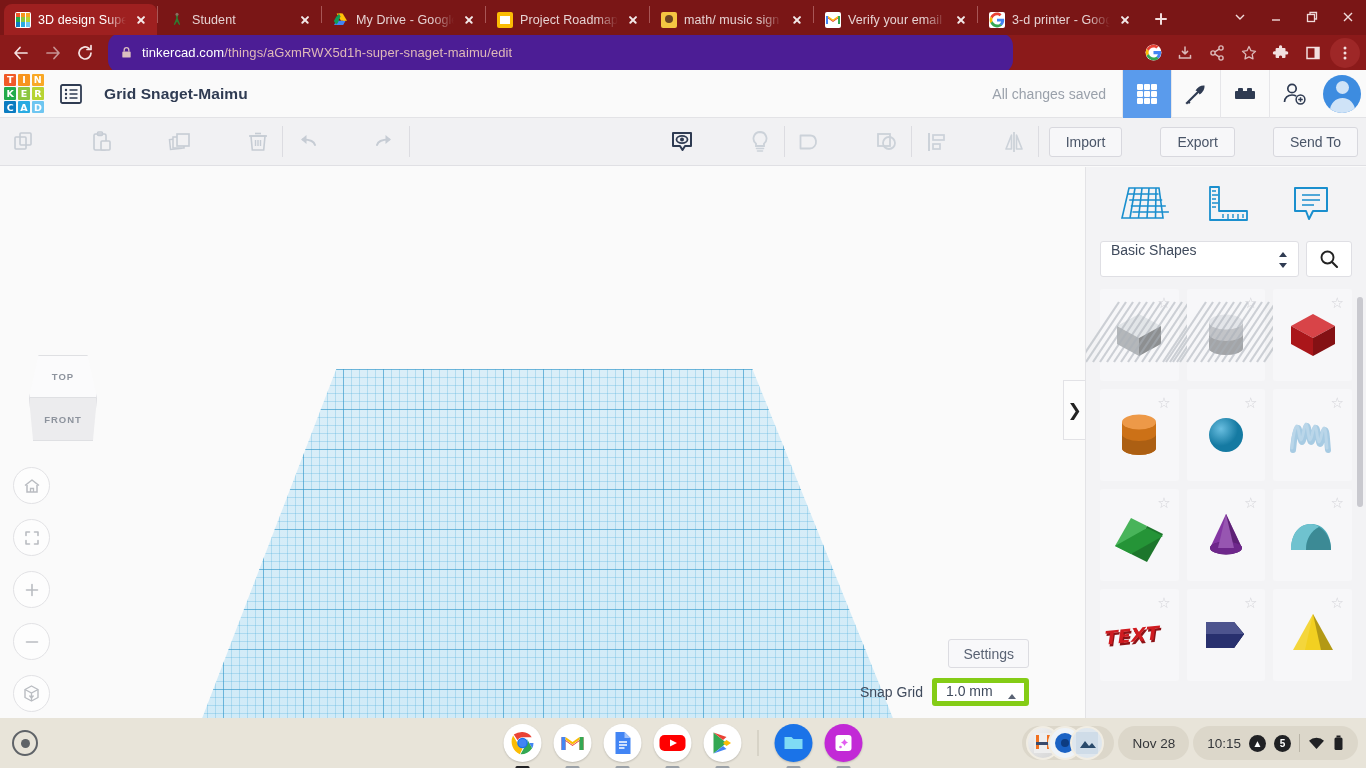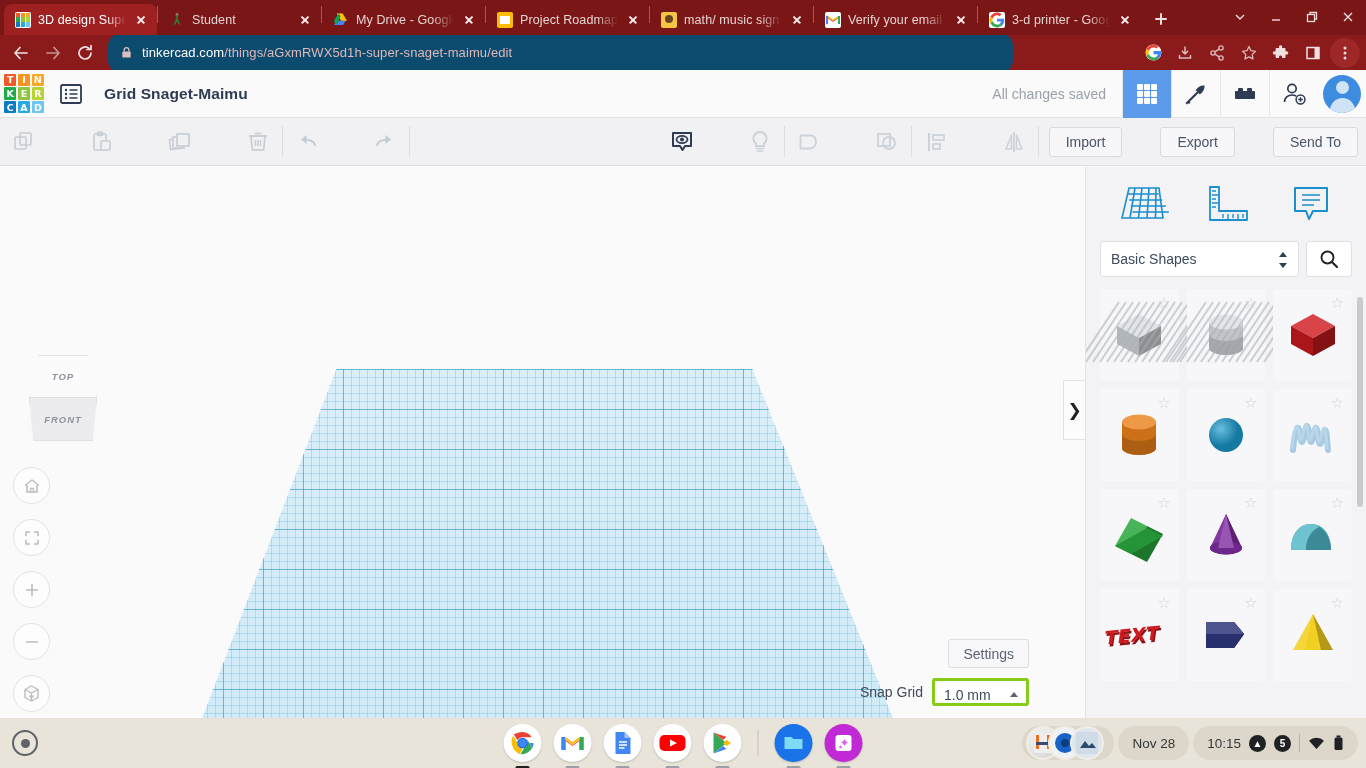--- a/index.html
+++ b/index.html
@@ -52,21 +52,21 @@
   .fi-slides::after { content:""; position:absolute; left:3px; top:4px; right:3px; bottom:4px; background:#fff; }
   .fi-photo { background:#f4c542; border-radius:2px; position:relative; overflow:hidden; }
   .fi-photo::after { content:""; position:absolute; left:4px; top:3px; width:8px; height:8px; border-radius:50%; background:#6b4423; }
   .fi-gmail { background:#fff; position:relative; overflow:hidden; border-radius:1px; }
   .fi-google { background:#fff; border-radius:50%; position:relative; overflow:hidden; }
 
   
   .navbar { height:35px; display:flex; align-items:center; padding:0 6px; gap:2px; }
   .navbtn { width:30px; height:30px; display:flex; align-items:center; justify-content:center; border-radius:50%; position:relative; }
   .omnibox {
-    flex:1 1 auto; height:40px; background:#0c4a6e; border-radius:13px;
+    flex:1 1 auto; height:40px; background:#4c1d95; border-radius:13px;
     display:flex; align-items:center; padding:0 12px; gap:9px; margin:0 6px; max-width:905px;
   }
   .omnibox .url { font-size:13px; color:#f3dede; white-space:nowrap; overflow:hidden; letter-spacing:.1px; }
   .omnibox .url b { color:#ffffff; font-weight:normal; }
   .omnibox .url .dim { color:#dfb9b9; }
   .navicons { display:flex; align-items:center; gap:2px; margin-left:auto; }
 
   
   .page { position:absolute; left:0; top:70px; width:1366px; height:648px; background:#fafafa; overflow:hidden; }
 
@@ -115,21 +115,21 @@
     background:#fbfbfc; border:1px solid #dfe0e3;
     clip-path: polygon(14% 0, 86% 0, 100% 100%, 0 100%);
     display:flex; align-items:center; justify-content:center;
   }
   .vc-front {
     position:absolute; left:0; top:43px; width:68px; height:43px;
     background:#ececee; border:1px solid #dfe0e3; border-top:none;
     clip-path: polygon(0 0, 100% 0, 94% 100%, 6% 100%);
     display:flex; align-items:center; justify-content:center;
   }
-  .vc-lbl { font-size:9.5px; font-weight:bold; color:#8d939d; letter-spacing:1px;font-style:italic; }
+  .vc-lbl { font-size:9.5px; font-weight:bold; color:#8d939d; letter-spacing:1px; }
 
   .vp-ctl { position:absolute; left:13px; width:37px; height:37px; border:1px solid #e2e2e5; border-radius:50%; background:#fdfdfd; display:flex; align-items:center; justify-content:center; }
 
   .workplane { position:absolute; left:183px; top:202px; width:730px; height:399px; }
   .wp-surface {
     position:absolute; inset:0;
     background:
       repeating-linear-gradient(to right, rgba(52,150,200,.55) 0 1px, transparent 1px 40px),
       repeating-linear-gradient(to bottom, rgba(52,150,200,.55) 0 1px, transparent 1px 40px),
       repeating-linear-gradient(to right, rgba(80,175,220,.30) 0 1px, transparent 1px 8px),
@@ -144,39 +144,39 @@
   }
 
   .vp-settings {
     position:absolute; right:56px; bottom:50px; height:29px; padding:0 14px;
     border:1px solid #dcdce1; border-radius:3px; background:#f8f8fa;
     display:flex; align-items:center; font-size:14px; color:#5a6374;
   }
   .vp-snap { position:absolute; right:56px; bottom:12px; display:flex; align-items:center; gap:9px; }
   .vp-snap .lbl { font-size:14px; color:#3f4a5c; }
   .vp-snap .sel {
-    height:28px; width:97px; border:3px solid #84cc16; border-radius:3px; background:#fff;
-    display:flex; align-items:flex-end; padding:0 9px; font-size:14px; color:#3f4a5c; position:relative;
+    height:28px; width:97px; border:5px solid #84cc16; border-radius:3px; background:#fff;
+    display:flex; align-items:flex-start; padding:0 9px; font-size:14px; color:#3f4a5c; position:relative;
   }
   .vp-snap .sel .caret { position:absolute; right:8px; top:11px; width:0; height:0; border-left:4px solid transparent; border-right:4px solid transparent; border-bottom:5px solid #5a6374; }
 
   .panel-toggle {
     position:absolute; right:0; top:213px; width:22px; height:60px;
     background:#fcfcfc; border:1px solid #e2e2e6; border-right:none;
     display:flex; align-items:center; justify-content:center;
     font-size:17px; color:#222; font-family:"DejaVu Sans", sans-serif;
   }
 
   
   .shapes-panel { width:281px; flex:0 0 281px; background:#f3f3f5; border-left:1px solid #e3e3e6; position:relative; display:flex; flex-direction:column; }
   .sp-tools { height:74px; display:flex; align-items:center; justify-content:space-around; padding:0 14px; }
   .sp-search { display:flex; gap:7px; padding:0 14px 12px; }
   .sp-select {
     flex:1 1 auto; height:36px; background:#fff; border:1px solid #dfdfe4; border-radius:3px;
-    display:flex; align-items:center; padding:0 10px; font-size:14px; color:#3f4a5c; position:relative;
+    display:flex; padding:0 10px; font-size:14px; color:#3f4a5c; position:relative;
   }
   .sp-select .updown { position:absolute; right:10px; top:9px; width:9px; height:18px; }
   .sp-select .updown i { position:absolute; left:0; width:0; height:0; border-left:4.5px solid transparent; border-right:4.5px solid transparent; }
   .sp-select .updown i.u { top:1px; border-bottom:5px solid #2f3b52; }
   .sp-select .updown i.d { bottom:1px; border-top:5px solid #2f3b52; }
   .sp-searchbtn { width:46px; height:36px; background:#fff; border:1px solid #dfdfe4; border-radius:3px; display:flex; align-items:center; justify-content:center; }
 
   .sp-grid { flex:1 1 auto; overflow:hidden; padding:0 14px 0 14px; position:relative; }
   .sp-rows { display:grid; grid-template-columns:repeat(3, 1fr); gap:8px; }
   .sp-cell { height:92px; background:#f7f7f9; border-radius:3px; position:relative; display:flex; align-items:center; justify-content:center; }

